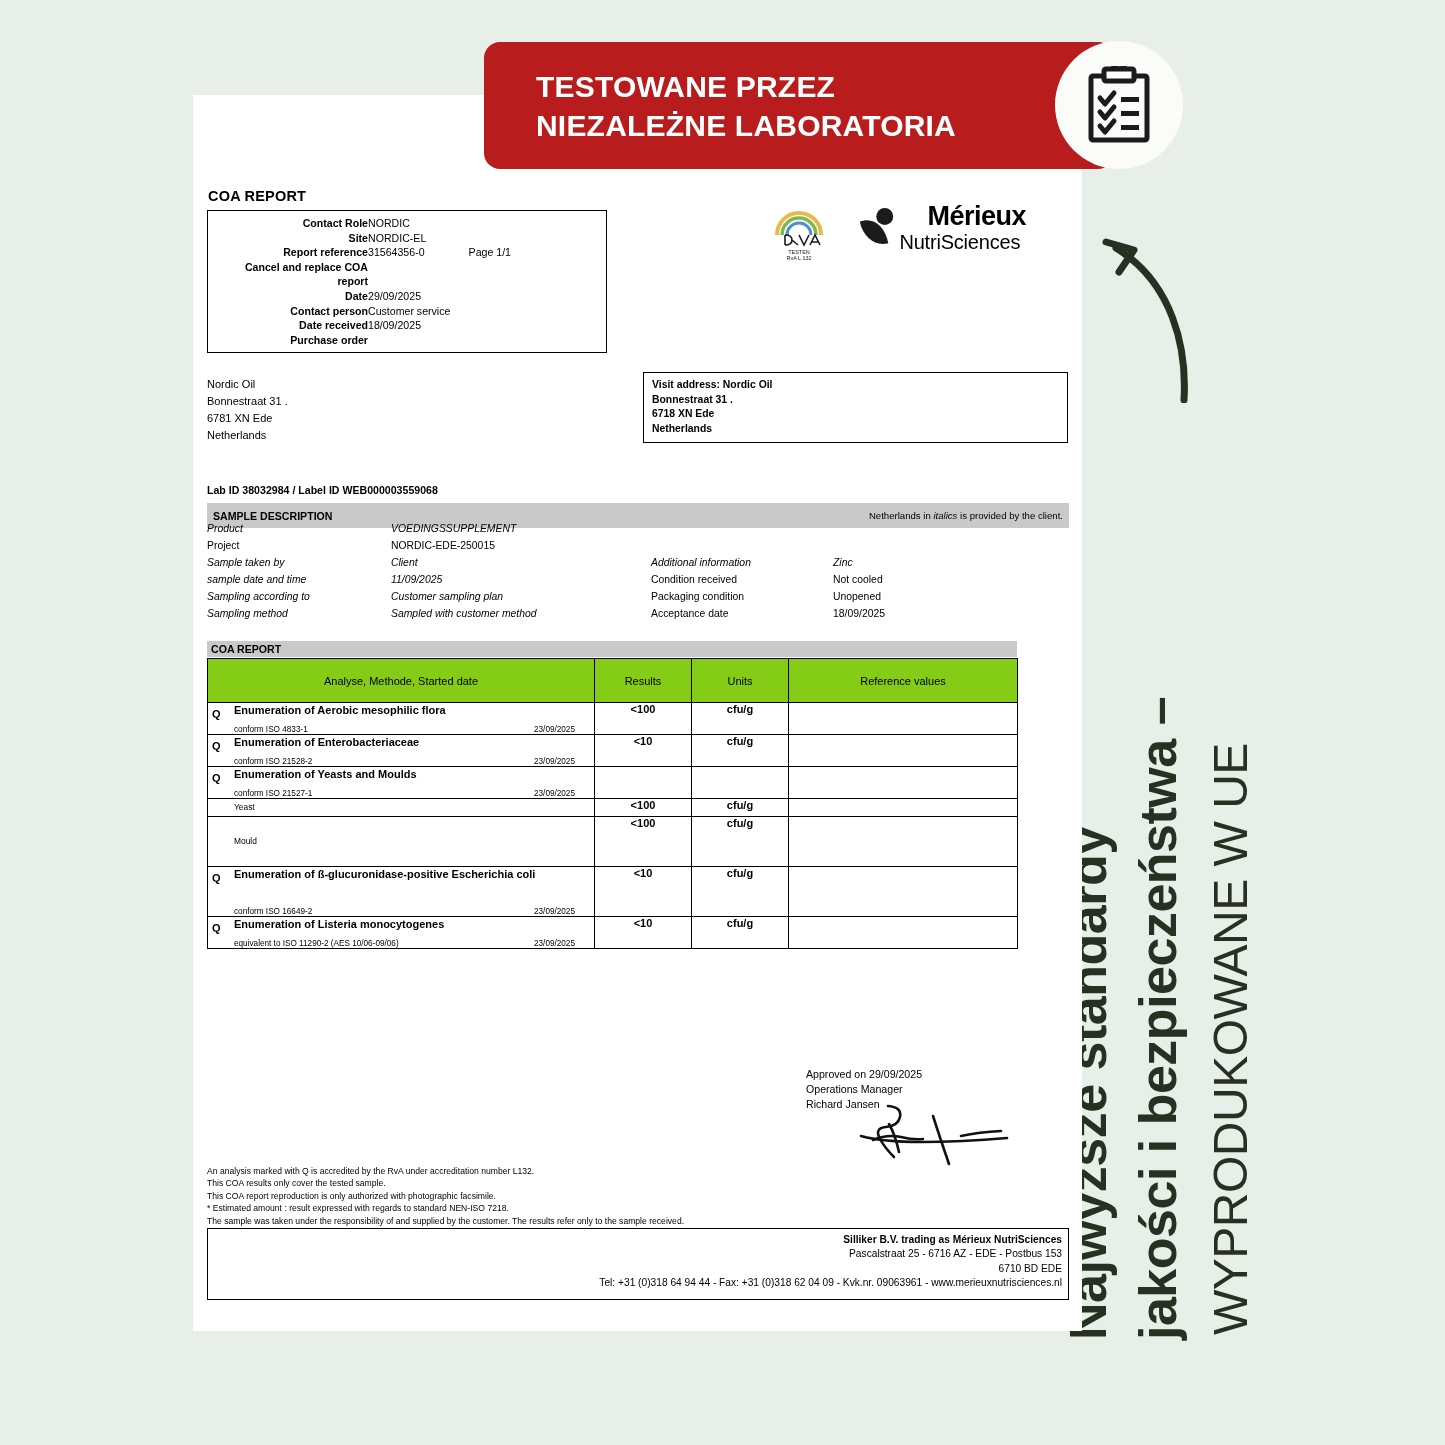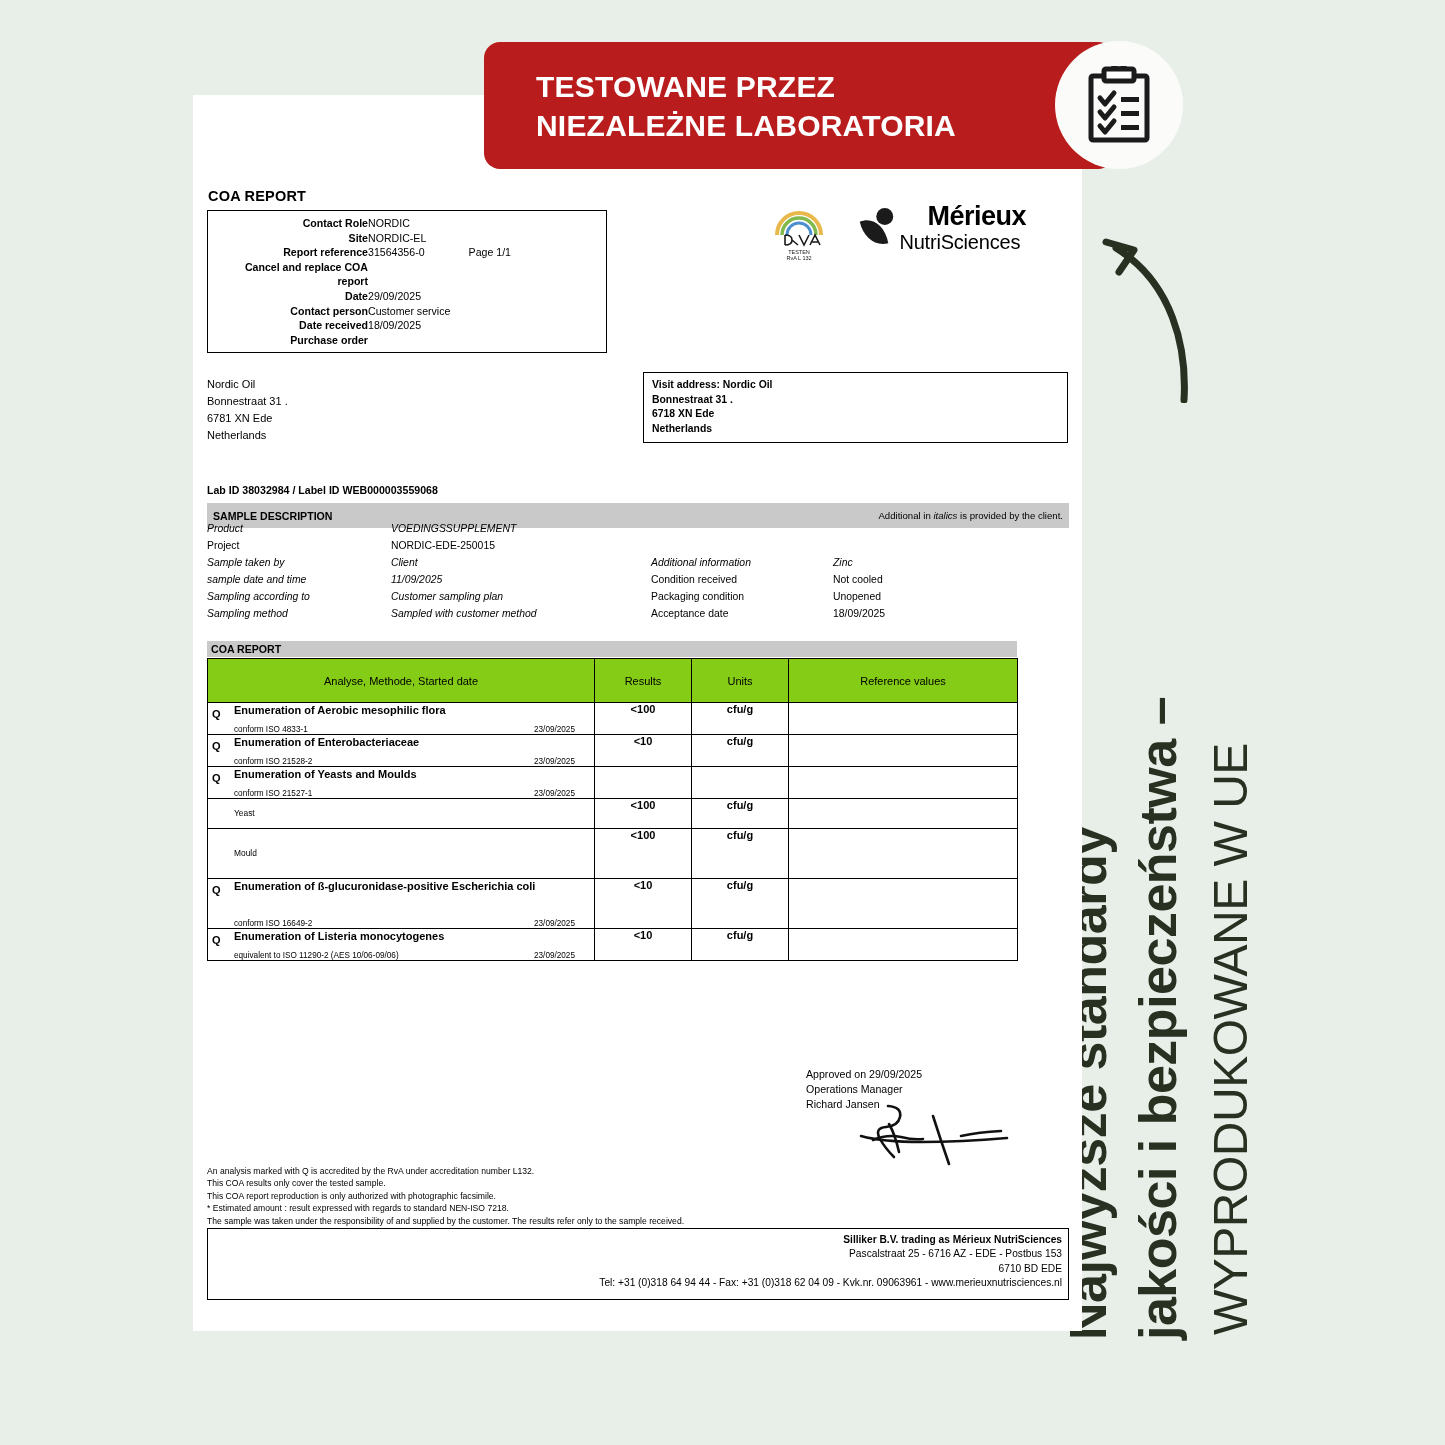--- a/index.html
+++ b/index.html
@@ -277,21 +277,21 @@
       <div>Bonnestraat 31 .</div>
       <div>6718 XN Ede</div>
       <div>Netherlands</div>
     </div>
 
   <div class="pad" id="labid">Lab ID 38032984 / Label ID WEB000003559068</div>
 
   <div class="pad" id="sd-bar">
     <span>SAMPLE DESCRIPTION</span>
     <span class="note">
-      <span>Additional in </span><i>italics</i><span> is provided by the client.</span>
+      <span>Netherlands in </span><i>italics</i><span> is provided by the client.</span>
     </span>
   </div>
   <div class="pad" id="sd-body">
       <div class="sd-line">
         <span class="sd-k ital">Product</span>
         <span class="sd-v ital">VOEDINGSSUPPLEMENT</span>
         <span class="sd-k2"></span>
         <span class="sd-v2"></span>
       </div>
       <div class="sd-line">
@@ -377,21 +377,21 @@
             <div class="an-meta">
               <span class="m1">conform ISO 21527-1</span>
               <span class="m2">23/09/2025</span>
             </div>
           </td>
           <td class="res"></td>
           <td class="unit"></td>
           <td class="ref"></td>
         </tr>
         <tr class="dashed-top dashed-bottom">
-          <td class="an" style="padding: 8px 0px;">
+          <td class="an" style="padding: 2px 0px;">
             <div class="sub-name">Yeast</div>
           </td>
           <td class="res">&lt;100</td>
           <td class="unit">cfu/g</td>
           <td class="ref"></td>
         </tr>
         <tr>
           <td class="an" style="padding: 18px 0px;">
             <div class="sub-name">Mould</div>
           </td>

